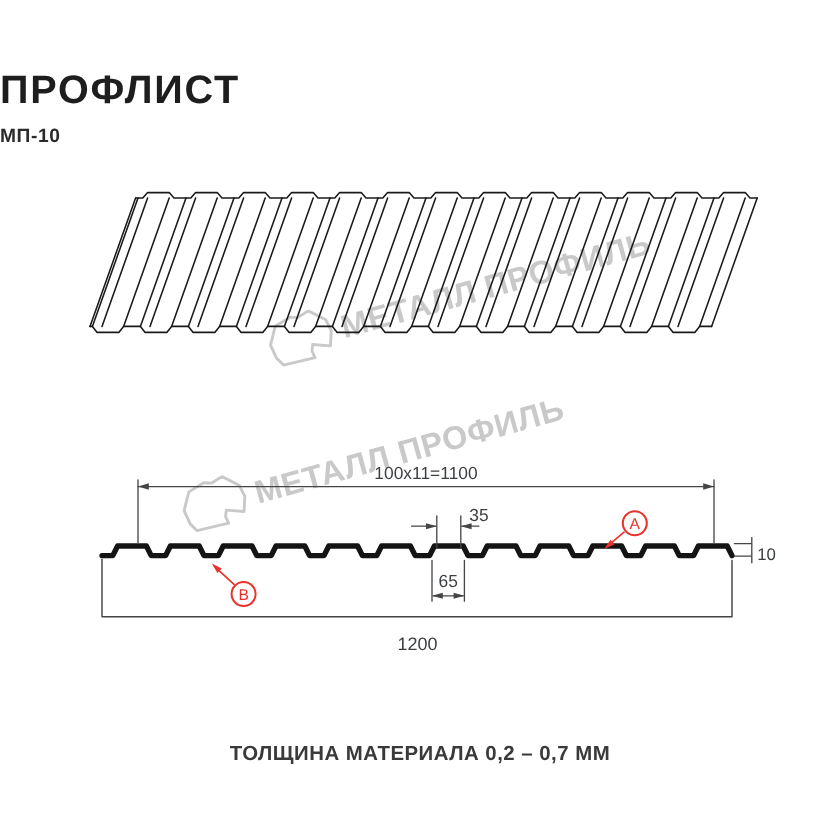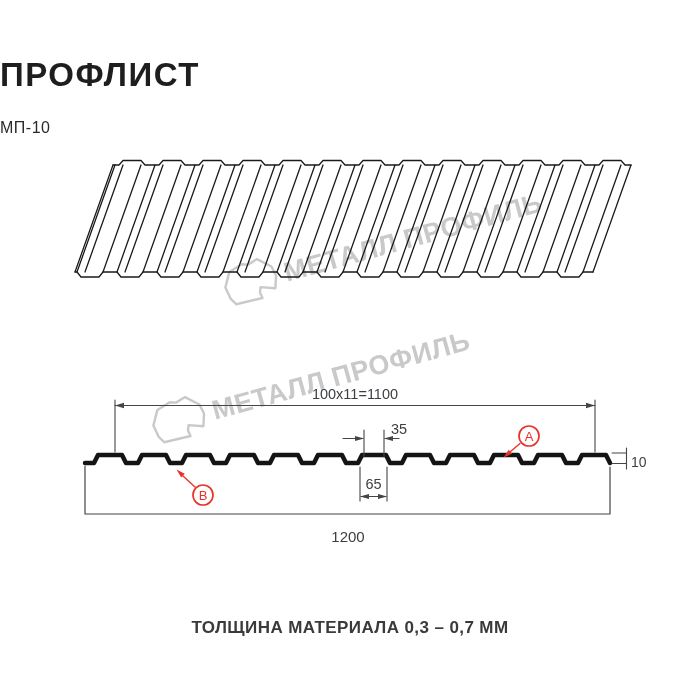--- a/index.html
+++ b/index.html
@@ -2,21 +2,21 @@
 <html><head>
 <meta charset="utf-8">
 <style>
   html,body{margin:0;padding:0;}
   body{
     width:700px;height:700px;position:relative;overflow:hidden;
     background:#ffffff;font-family:"Liberation Sans",sans-serif;
   }
   .header{position:absolute;top:56px;left:0;width:700px;text-align:left;z-index:3;}
   .title{font-size:33px;font-weight:800;letter-spacing:1.5px;color:#1e1e1e;margin:0;}
-  .subtitle{font-size:16px;font-weight:400;letter-spacing:.5px;color:#2a2a2a;margin-top:25px;}
+  .subtitle{font-size:16px;font-weight:700;letter-spacing:.5px;color:#2a2a2a;margin-top:11px;}
   .footer{
     position:absolute;top:618px;left:0;width:700px;text-align:center;z-index:3;
     font-size:17px;font-weight:600;letter-spacing:.4px;color:#3a3a3a;
   }
   .watermark{
     position:absolute;display:flex;align-items:center;gap:7px;z-index:1;
     transform:rotate(-15.5deg);transform-origin:0 50%;
     color:#c9c9c9;white-space:nowrap;pointer-events:none;
   }
   .watermark .wm-text{font-size:27px;font-weight:700;letter-spacing:.5px;}
@@ -109,13 +109,13 @@
 
     <g>
       <circle cx="203" cy="495" r="10" fill="none" stroke="#e8332c" stroke-width="1.7"></circle>
       <text x="203" y="500" text-anchor="middle" font-size="13" fill="#e8332c">B</text>
       <line x1="195" y1="487" x2="183" y2="476" stroke="#e8332c" stroke-width="1.4"></line>
       <polygon points="176.5,469.5 184.8,473.8 181.2,477.6" fill="#e8332c"></polygon>
     </g>
   </g>
 </svg>
 
-<div class="footer">ТОЛЩИНА МАТЕРИАЛА 0,3 – 0,7 ММ</div>
+<div class="footer">ТОЛЩИНА МАТЕРИАЛА 0,2 – 0,7 ММ</div>
 
 </body></html>

